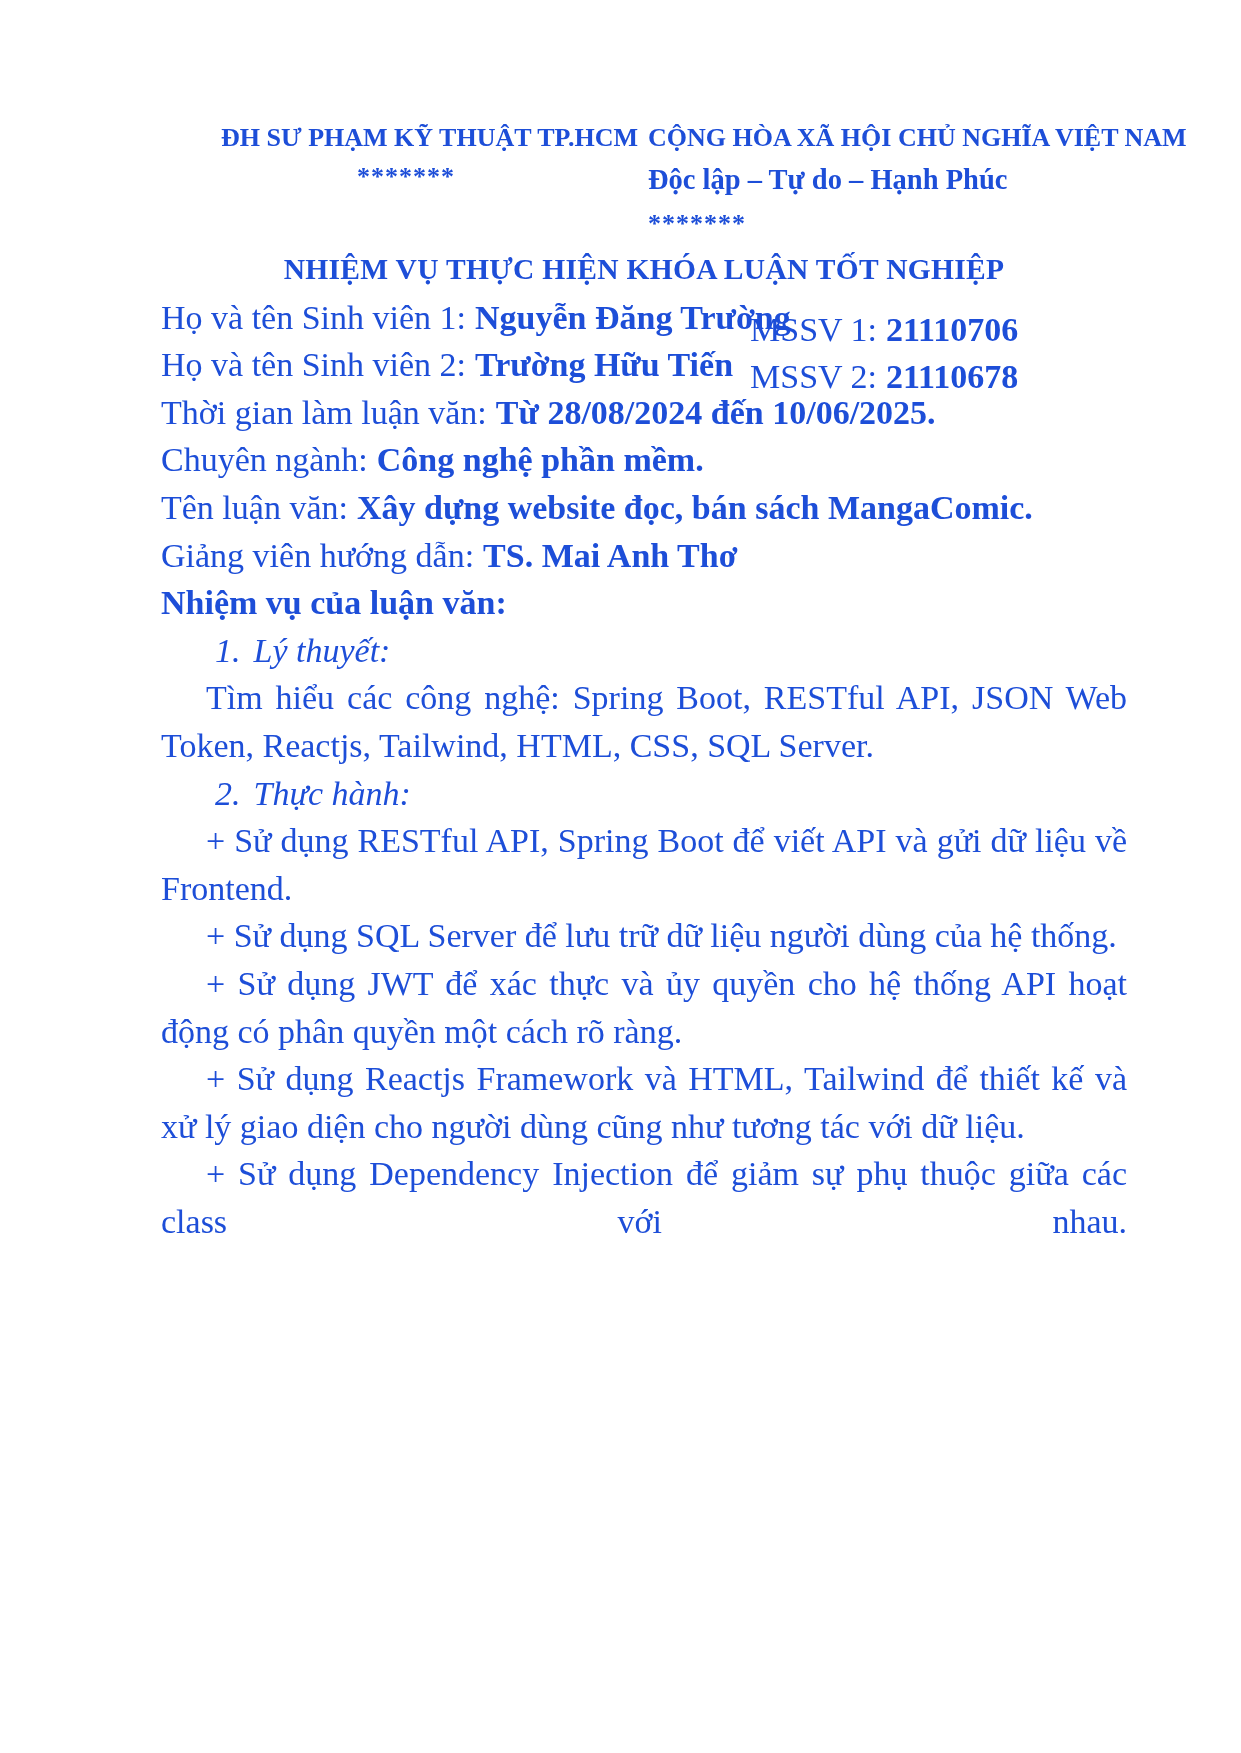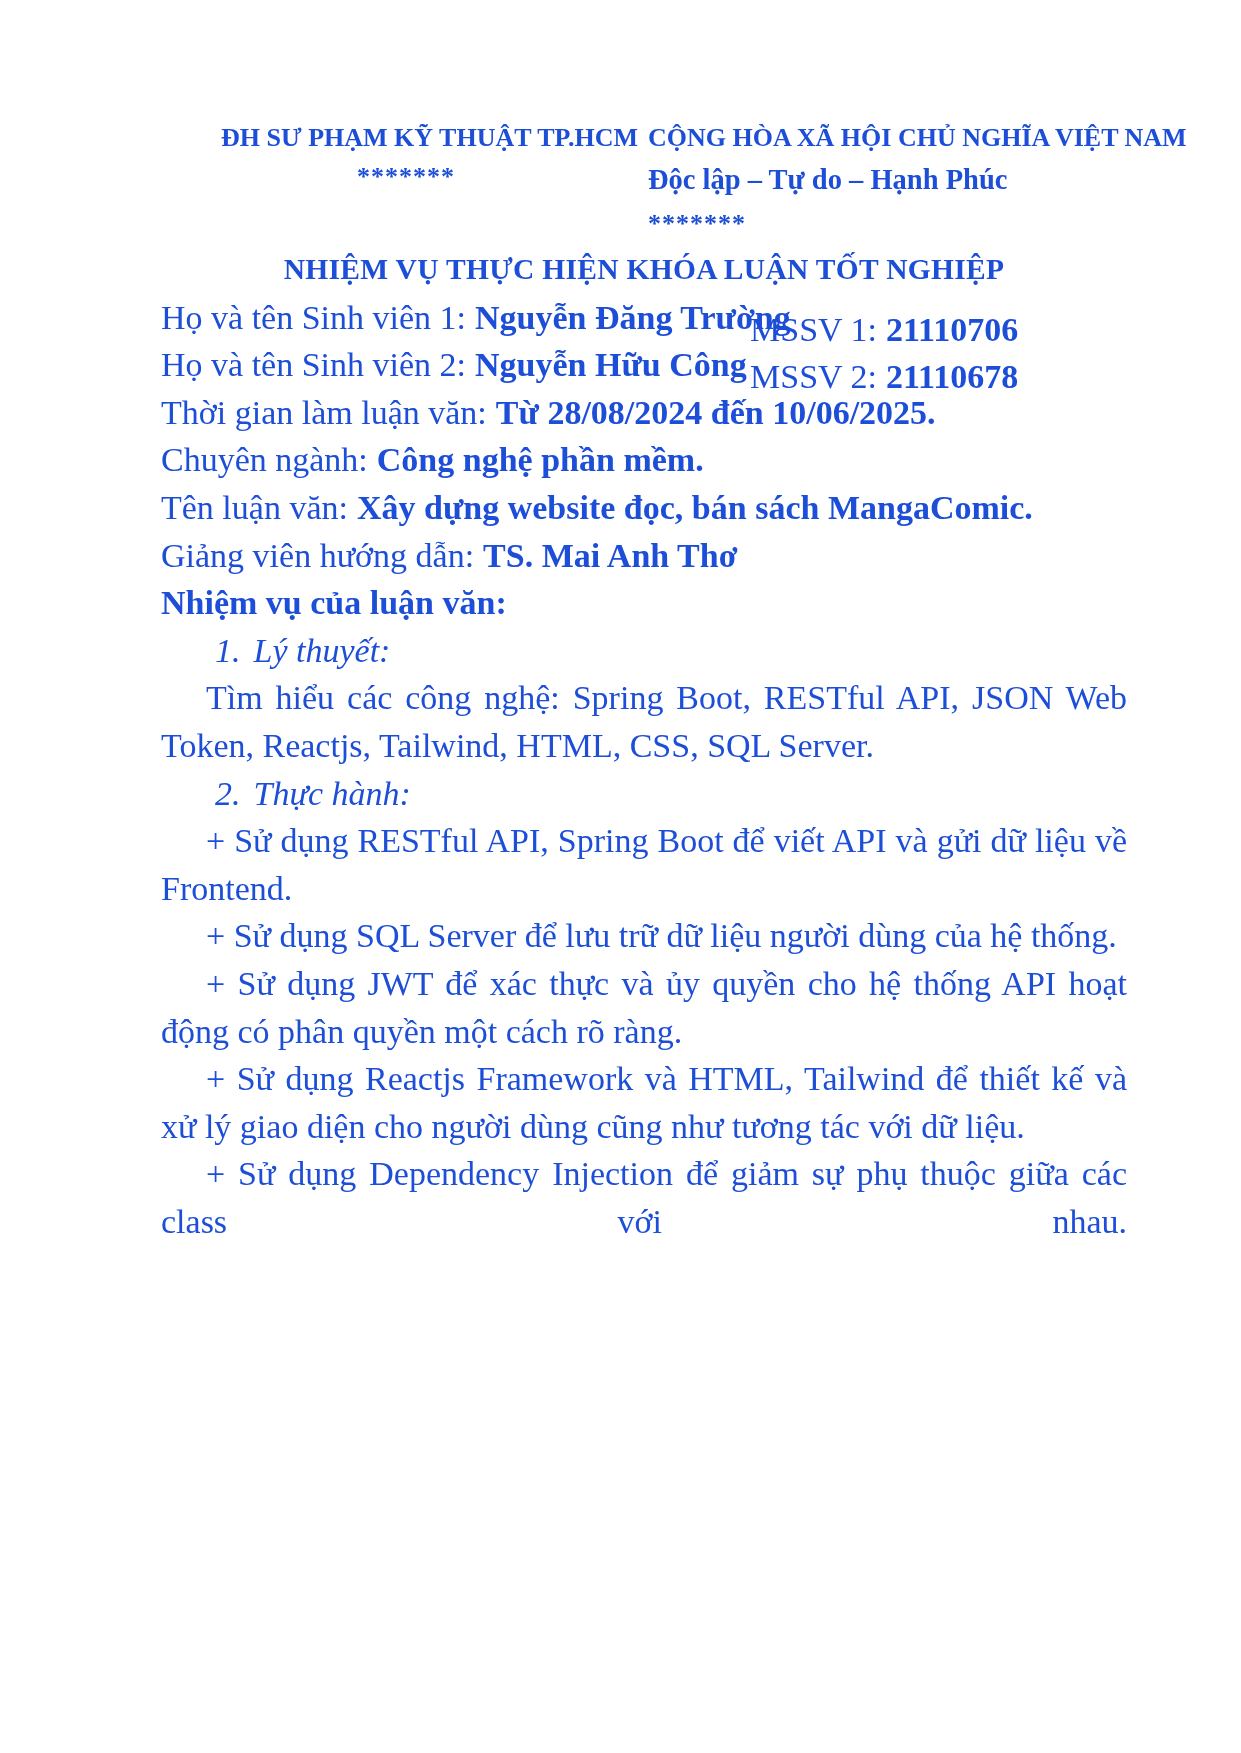--- a/index.html
+++ b/index.html
@@ -126,21 +126,21 @@
 
     <div class="doc-title">NHIỆM VỤ THỰC HIỆN KHÓA LUẬN TỐT NGHIỆP</div>
 
     <div class="body-text">
 
       <div class="row">
         <span>Họ và tên Sinh viên 1:</span><span class="bold val">Nguyễn Đăng Trường</span>
         <span class="mssv-group"><span>MSSV 1:</span><span class="bold val">21110706</span></span>
       </div>
       <div class="row">
-        <span>Họ và tên Sinh viên 2:</span><span class="bold val">Nguyễn Hữu Công</span>
+        <span>Họ và tên Sinh viên 2:</span><span class="bold val">Trường Hữu Tiến</span>
         <span class="mssv-group"><span>MSSV 2:</span><span class="bold val">21110678</span></span>
       </div>
 
       <div class="row">
         <span>Thời gian làm luận văn:</span><span class="bold val">Từ 28/08/2024 đến 10/06/2025.</span>
       </div>
       <div class="row">
         <span>Chuyên ngành:</span><span class="bold val">Công nghệ phần mềm.</span>
       </div>
       <div class="row">

